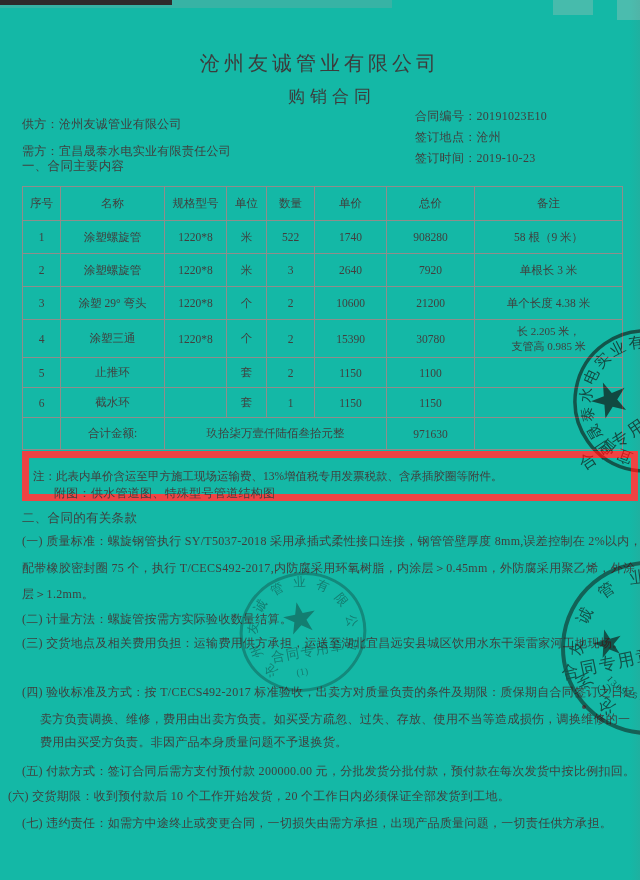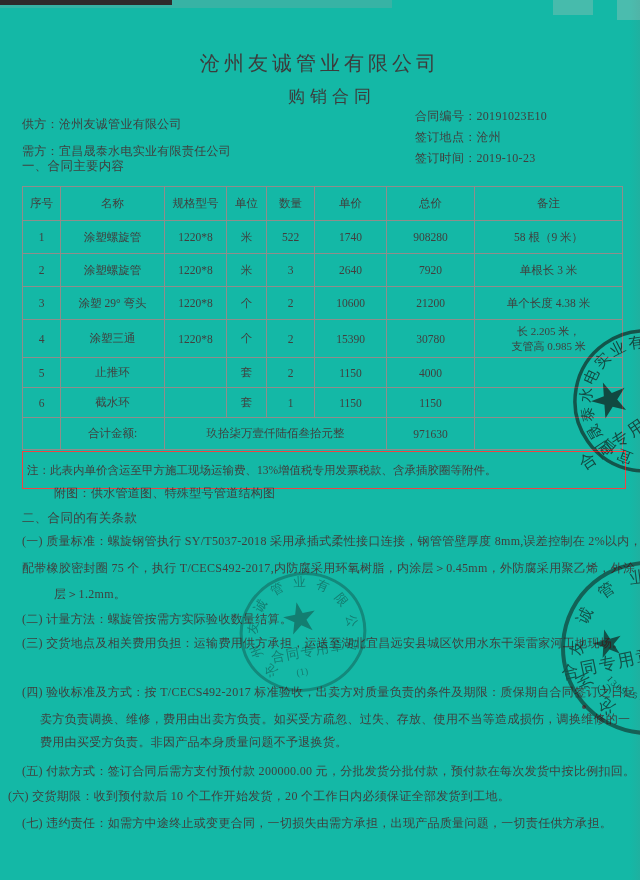--- a/index.html
+++ b/index.html
@@ -16,21 +16,21 @@
          font-size:20px;letter-spacing:4px;color:#3c3c3c;}
   .subtitle{position:absolute;left:12px;top:85px;width:100%;text-align:center;
             font-size:17px;letter-spacing:5px;color:#3c3c3c;}
   .line{position:absolute;white-space:nowrap;font-size:12px;letter-spacing:0.3px;color:#403f3e;}
   .heading{font-size:12.5px;}
   .meta-label{color:#403f3e;}
   table.t{position:absolute;left:22px;top:186px;width:600px;border-collapse:collapse;table-layout:fixed;}
   table.t td{border:1px solid #8f8d8b;text-align:center;vertical-align:middle;
              font-size:11.5px;color:#413f3e;padding:0 2px;overflow:hidden;}
   .remark-two{line-height:1.35;font-size:11px;}
-  .notebox{position:absolute;left:22px;top:451px;width:598px;height:36px;border:1px solid #ef4444;
+  .notebox{position:absolute;left:22px;top:451px;width:598px;height:36px;border:7px solid #ef4444;
            display:flex;align-items:center;font-size:11.5px;color:#413f3e;padding-left:4px;white-space:nowrap;overflow:hidden;}
   .stamps{position:absolute;left:0;top:0;width:640px;height:880px;pointer-events:none;mix-blend-mode:multiply;}
 </style>
 </head>
 <body>
 
 <div class="page">
 
   <div class="artifact-bar2"></div>
   <div class="artifact-bar1"></div>
@@ -116,21 +116,21 @@
             <div class="remark-two">支管高 0.985 米</div>
           </td>
     </tr>
     <tr style="height:30px">
       <td>5</td>
       <td>止推环</td>
       <td></td>
       <td>套</td>
       <td>2</td>
       <td>1150</td>
-      <td>4000</td>
+      <td>1100</td>
       <td></td>
     </tr>
     <tr style="height:30px">
       <td>6</td>
       <td>截水环</td>
       <td></td>
       <td>套</td>
       <td>1</td>
       <td>1150</td>
       <td>1150</td>
@@ -146,21 +146,21 @@
   </tbody>
     </table>
 
   <div class="notebox">注：此表内单价含运至甲方施工现场运输费、13%增值税专用发票税款、含承插胶圈等附件。</div>
 
   <div class="line" style="left:22px;top:485px;margin-left:32px;">附图：供水管道图、特殊型号管道结构图</div>
   <div class="line heading" style="left:22px;top:510px;">二、合同的有关条款</div>
 
   <div class="line" style="left:22px;top:533px;">(一) 质量标准：螺旋钢管执行 SY/T5037-2018 采用承插式柔性接口连接，钢管管壁厚度 8mm,误差控制在 2%以内，</div>
   <div class="line" style="left:22px;top:560px;">配带橡胶密封圈 75 个，执行 T/CECS492-2017,内防腐采用环氧树脂，内涂层＞0.45mm，外防腐采用聚乙烯，外涂</div>
-  <div class="line" style="left:22px;top:586px;margin-left:32px;">层＞1.2mm。</div>
+  <div class="line" style="left:22px;top:586px;">层＞1.2mm。</div>
   <div class="line" style="left:22px;top:611px;">(二) 计量方法：螺旋管按需方实际验收数量结算。</div>
   <div class="line" style="left:22px;top:635px;">(三) 交货地点及相关费用负担：运输费用供方承担，运送至湖北宜昌远安县城区饮用水东干渠雷家河工地现场。</div>
   <div class="line" style="left:22px;top:660px;margin-top:24px;">(四) 验收标准及方式：按 T/CECS492-2017 标准验收，出卖方对质量负责的条件及期限：质保期自合同签订之日起</div>
   <div class="line" style="left:40px;top:711px;">卖方负责调换、维修，费用由出卖方负责。如买受方疏忽、过失、存放、使用不当等造成损伤，调换维修的一</div>
   <div class="line" style="left:40px;top:734px;">费用由买受方负责。非因产品本身质量问题不予退换货。</div>
   <div class="line" style="left:22px;top:763px;">(五) 付款方式：签订合同后需方支付预付款 200000.00 元，分批发货分批付款，预付款在每次发货中按比例扣回。</div>
   <div class="line" style="left:8px;top:788px;">(六) 交货期限：收到预付款后 10 个工作开始发货，20 个工作日内必须保证全部发货到工地。</div>
   <div class="line" style="left:22px;top:815px;">(七) 违约责任：如需方中途终止或变更合同，一切损失由需方承担，出现产品质量问题，一切责任供方承担。</div>
 
   <svg class="stamps" width="640" height="880" viewBox="0 0 640 880">

